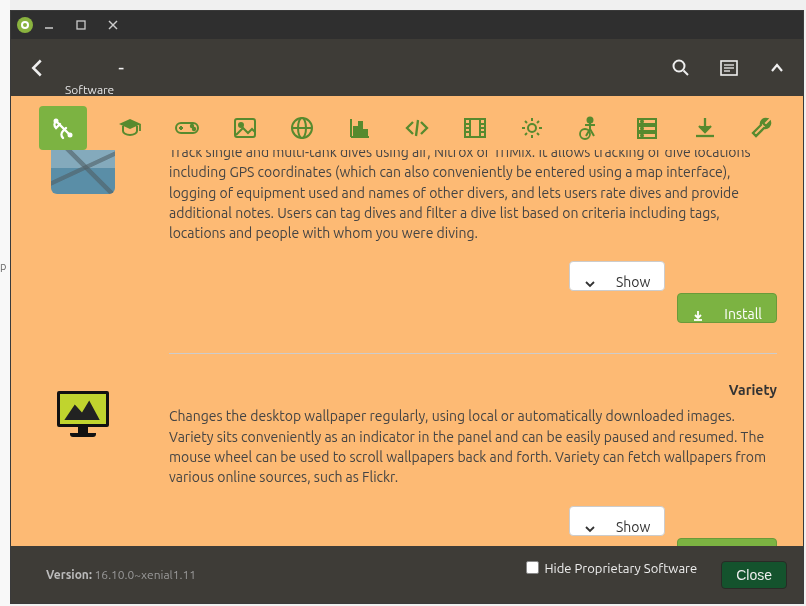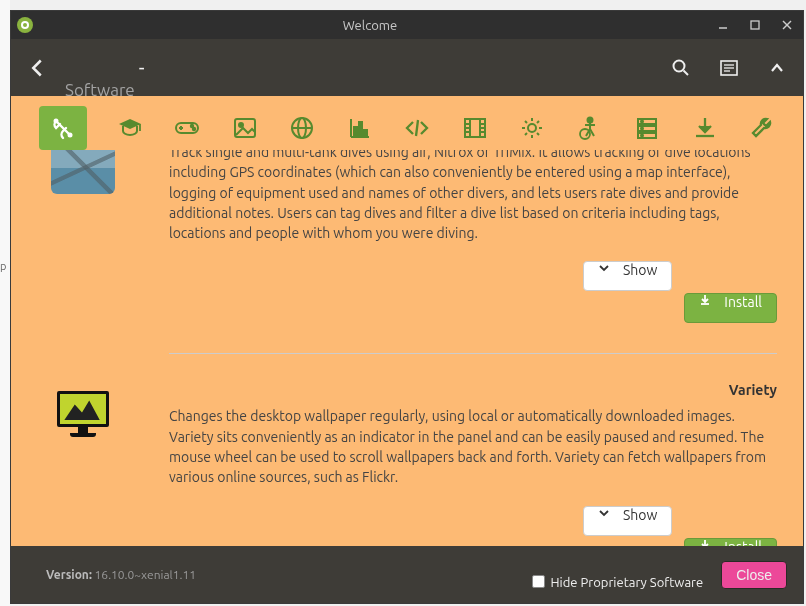--- a/index.html
+++ b/index.html
@@ -47,21 +47,21 @@
 .toolbar {
   height: 57px;
   background: #3e3c37;
   display:flex;
   align-items:center;
   padding: 0 16px;
   color:#eee;
   position: relative;
 }
 .back-arrow { width:20px; height:20px; margin-right:18px; display:flex; align-items:center; justify-content:center; }
-.crumb-main { font-size:17px; font-weight:400; color:#a3a3a3;margin-top:44px; }
+.crumb-main { font-size:12px; font-weight:400; color:#e5e5e5;margin-top:44px; }
 .crumb-sep { font-size:20px; margin:0 4px; color:#f2f2f2; }
 .crumb-sub { font-size:20px; color:#bcbab3; }
 .toolbar-right { position:absolute; right:16px; display:flex; gap:28px; align-items:center; }
 .toolbar-right .tbtn { width:20px; height:20px; color:#eee; }
 .content {
   flex:1;
   background:#fdba74;
   overflow:hidden;
   position:relative;
 }
@@ -143,22 +143,22 @@
 .app-body { flex:1; }
 .app-title { font-size:14px; font-weight:bold; color:#333; margin-bottom:8px;text-align:right; }
 .app-desc { font-size:14px; color:#444; line-height:1.45; }
 .app-actions { display:flex; gap:12px; justify-content:flex-end; margin-top:18px; }
 .btn {
   height:30px;
   padding:0 14px;
   border-radius:4px;
   font-size:14px;
   display:inline-flex;
-  align-items:flex-start;
-  gap:13px;
+  align-items:flex-end;
+  gap:20px;
   cursor:pointer;
 }
 .btn-default {
   background:#fff;
   border:1px solid #ccc;
   color:#333;
 }
 .btn-primary {
   background:#7cb342;
   border:1px solid #6a9a3a;
@@ -179,25 +179,25 @@
   align-items:center;
   padding:0 18px;
   font-size:13px;
   position:relative;
 }
 .status-left { display:flex; flex-direction:column; gap:2px; }
 .status-line1 { display:flex; align-items:center; gap:6px; color:#777; font-style:italic;}
 .status-line1 svg{ width:12px; height:12px; }
 .version-line { color:#999; font-size:12px; }
 .version-label { font-weight:bold; color:#bbb;margin-left:17px; }
-.status-right { position:absolute; right:16px; display:flex; align-items:flex-end; gap:18px; }
+.status-right { position:absolute; right:16px; display:flex; align-items:flex-start; gap:24px; }
 .chk { display:flex; align-items:center; gap:6px; color:#eee; }
 .chk-box { width:13px; height:13px; background:#fff; border:1px solid #888; border-radius:2px; }
 .close-btn {
-  background:#ec4899;
+  background:#14532d;
   color:#eee;
   border:1px solid #2a2a26;
   border-radius:4px;
   padding:5px 14px;
   font-size:14px;
 }
 
 .bg-peek { position:absolute; left:0; top:0; width:10px; height:606px; background:#f8f8f8; }
 .bg-peek2 { position:absolute; left:0; top:260px; font-size:11px; color:#666; }
 </style>
@@ -209,21 +209,20 @@
 
 <div class="window">
 
   <div class="titlebar">
     <span class="titlebar-icon">
       <svg viewBox="0 0 10 10">
           <circle cx="5" cy="5" r="4" fill="#fff"></circle>
           <circle cx="5" cy="5" r="2" fill="#8ab33f"></circle>
         </svg>
     </span>
-    <span class="title">Welcome</span>
     <div class="win-controls">
       <div class="win-btn">
         <svg viewBox="0 0 12 12">
             <line x1="2" y1="9" x2="10" y2="9" stroke="#ccc" stroke-width="1.5"></line>
           </svg>
       </div>
       <div class="win-btn">
         <svg viewBox="0 0 12 12">
             <rect x="2" y="2" width="8" height="8" fill="none" stroke="#ccc" stroke-width="1.3"></rect>
           </svg>

